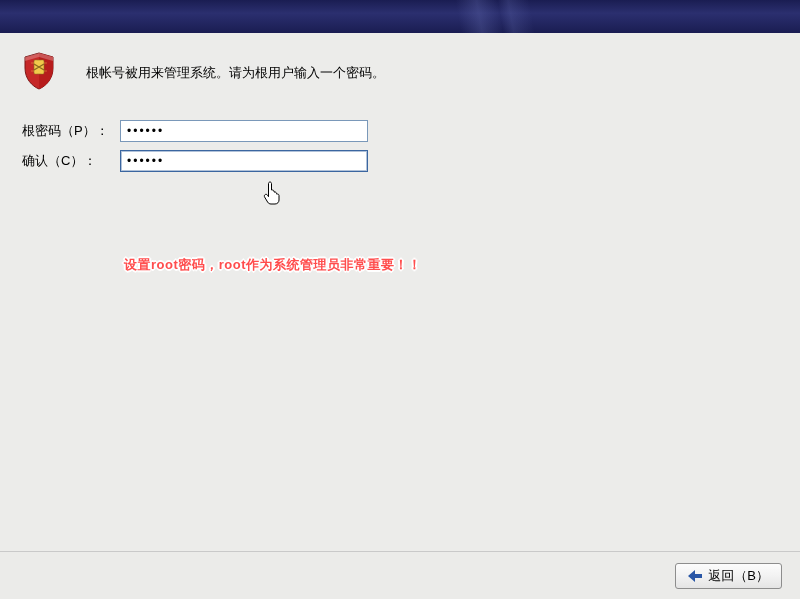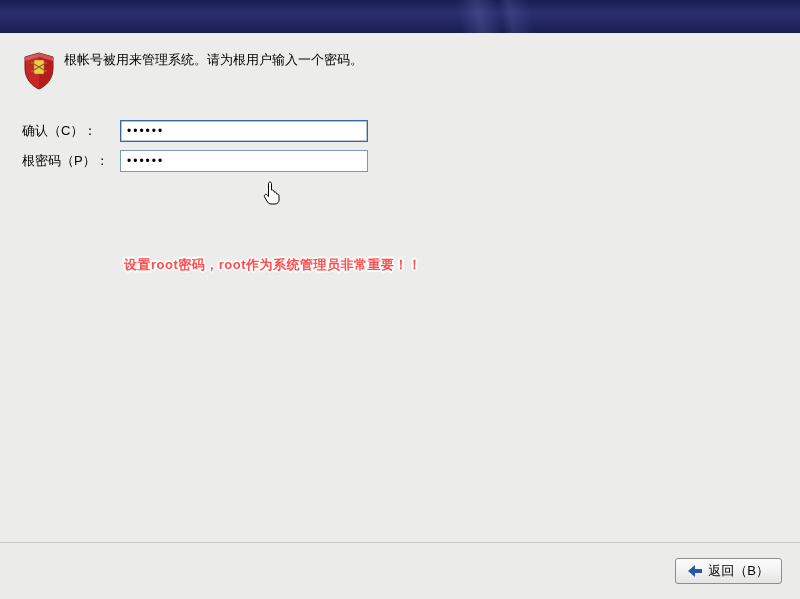--- a/index.html
+++ b/index.html
@@ -28,21 +28,22 @@
       width: 200px;
       height: 60px;
       background: linear-gradient(80deg, transparent 40%, rgba(120,130,200,.25) 50%, transparent 60%,
                                           rgba(120,130,200,.2) 65%, transparent 75%);
     }
     .content {
       padding: 18px 22px 0 22px;
     }
     .intro-row {
       display: flex;
-      gap: 8px;
+      align-items: center;
+      gap: 30px;
       margin-bottom: 26px;
     }
     .shield-icon { flex: 0 0 auto; }
     .intro-text { font-size: 13px; color: #000; }
     .field-row {
       display: flex;
       align-items: center;
       margin-bottom: 8px;
     }
     .field-label {
@@ -82,21 +83,21 @@
       text-shadow:
         -1px -1px 0 #fff, 1px -1px 0 #fff, -1px 1px 0 #fff, 1px 1px 0 #fff,
         -2px 0 0 #fff, 2px 0 0 #fff, 0 -2px 0 #fff, 0 2px 0 #fff;
       letter-spacing: 0.5px;
     }
     .footer {
       position: absolute;
       left: 0;
       right: 0;
       bottom: 0;
-      height: 57px;
+      height: 48px;
       border-top: 1px solid #c9c9c9;
       background: #ebebe9;
       display: flex;
       justify-content: flex-end;
       align-items: center;
       padding-right: 18px;
       gap: 24px;
     }
     .nav-btn {
       display: inline-flex;
@@ -129,27 +130,27 @@
         <rect x="12" y="9" width="10" height="14" rx="1" fill="#f2c94c" stroke="#8a6b1f" stroke-width="0.6"></rect>
         <path d="M9 12 L25 12 M9 20 L25 20 M14 9 L14 23 M20 9 L20 23" stroke="#f2c94c" stroke-width="1.2" opacity="0.4"></path>
         <path d="M12 13 L22 19 M22 13 L12 19" stroke="#8a6b1f" stroke-width="1.4"></path>
         <path d="M17 2 L31 6 V10 L17 6 L3 10 V6 Z" fill="rgba(255,255,255,0.25)"></path>
       </svg>
     </span>
     <span class="intro-text">根帐号被用来管理系统。请为根用户输入一个密码。</span>
   </div>
 
   <div class="field-row">
-    <label class="field-label">确认（C）：</label>
-    <input type="password" class="pw-input focused" value="••••••" style="">
+    <label class="field-label">根密码（P）：</label>
+    <input type="password" class="pw-input" value="••••••" style="">
   </div>
 
   <div class="field-row">
-    <label class="field-label">根密码（P）：</label>
-    <input type="password" class="pw-input" value="••••••" style="">
+    <label class="field-label">确认（C）：</label>
+    <input type="password" class="pw-input focused" value="••••••" style="">
   </div>
 
 </div>
 
 <div class="cursor-overlay">
   <svg width="22" height="26" viewBox="0 0 22 26">
     <path d="M8 2 C8.8 2 9.5 2.7 9.5 3.5 V10 H10.5 C11.3 10 12 10.7 12 11.5 V12 H13 C13.8 12 14.5 12.7 14.5 13.5 V14 H15.5 C16.3 14 17 14.7 17 15.5 V20 C17 22 15.5 24 13 24 H9 C7.5 24 6.4 23.3 5.7 22.2 L2.6 17 C2.1 16.2 2.3 15.1 3.1 14.6 C3.9 14.1 5 14.3 5.5 15.1 L6.5 16.7 V3.5 C6.5 2.7 7.2 2 8 2 Z" fill="#ffffff" stroke="#000" stroke-width="1"></path>
   </svg>
 </div>
 

